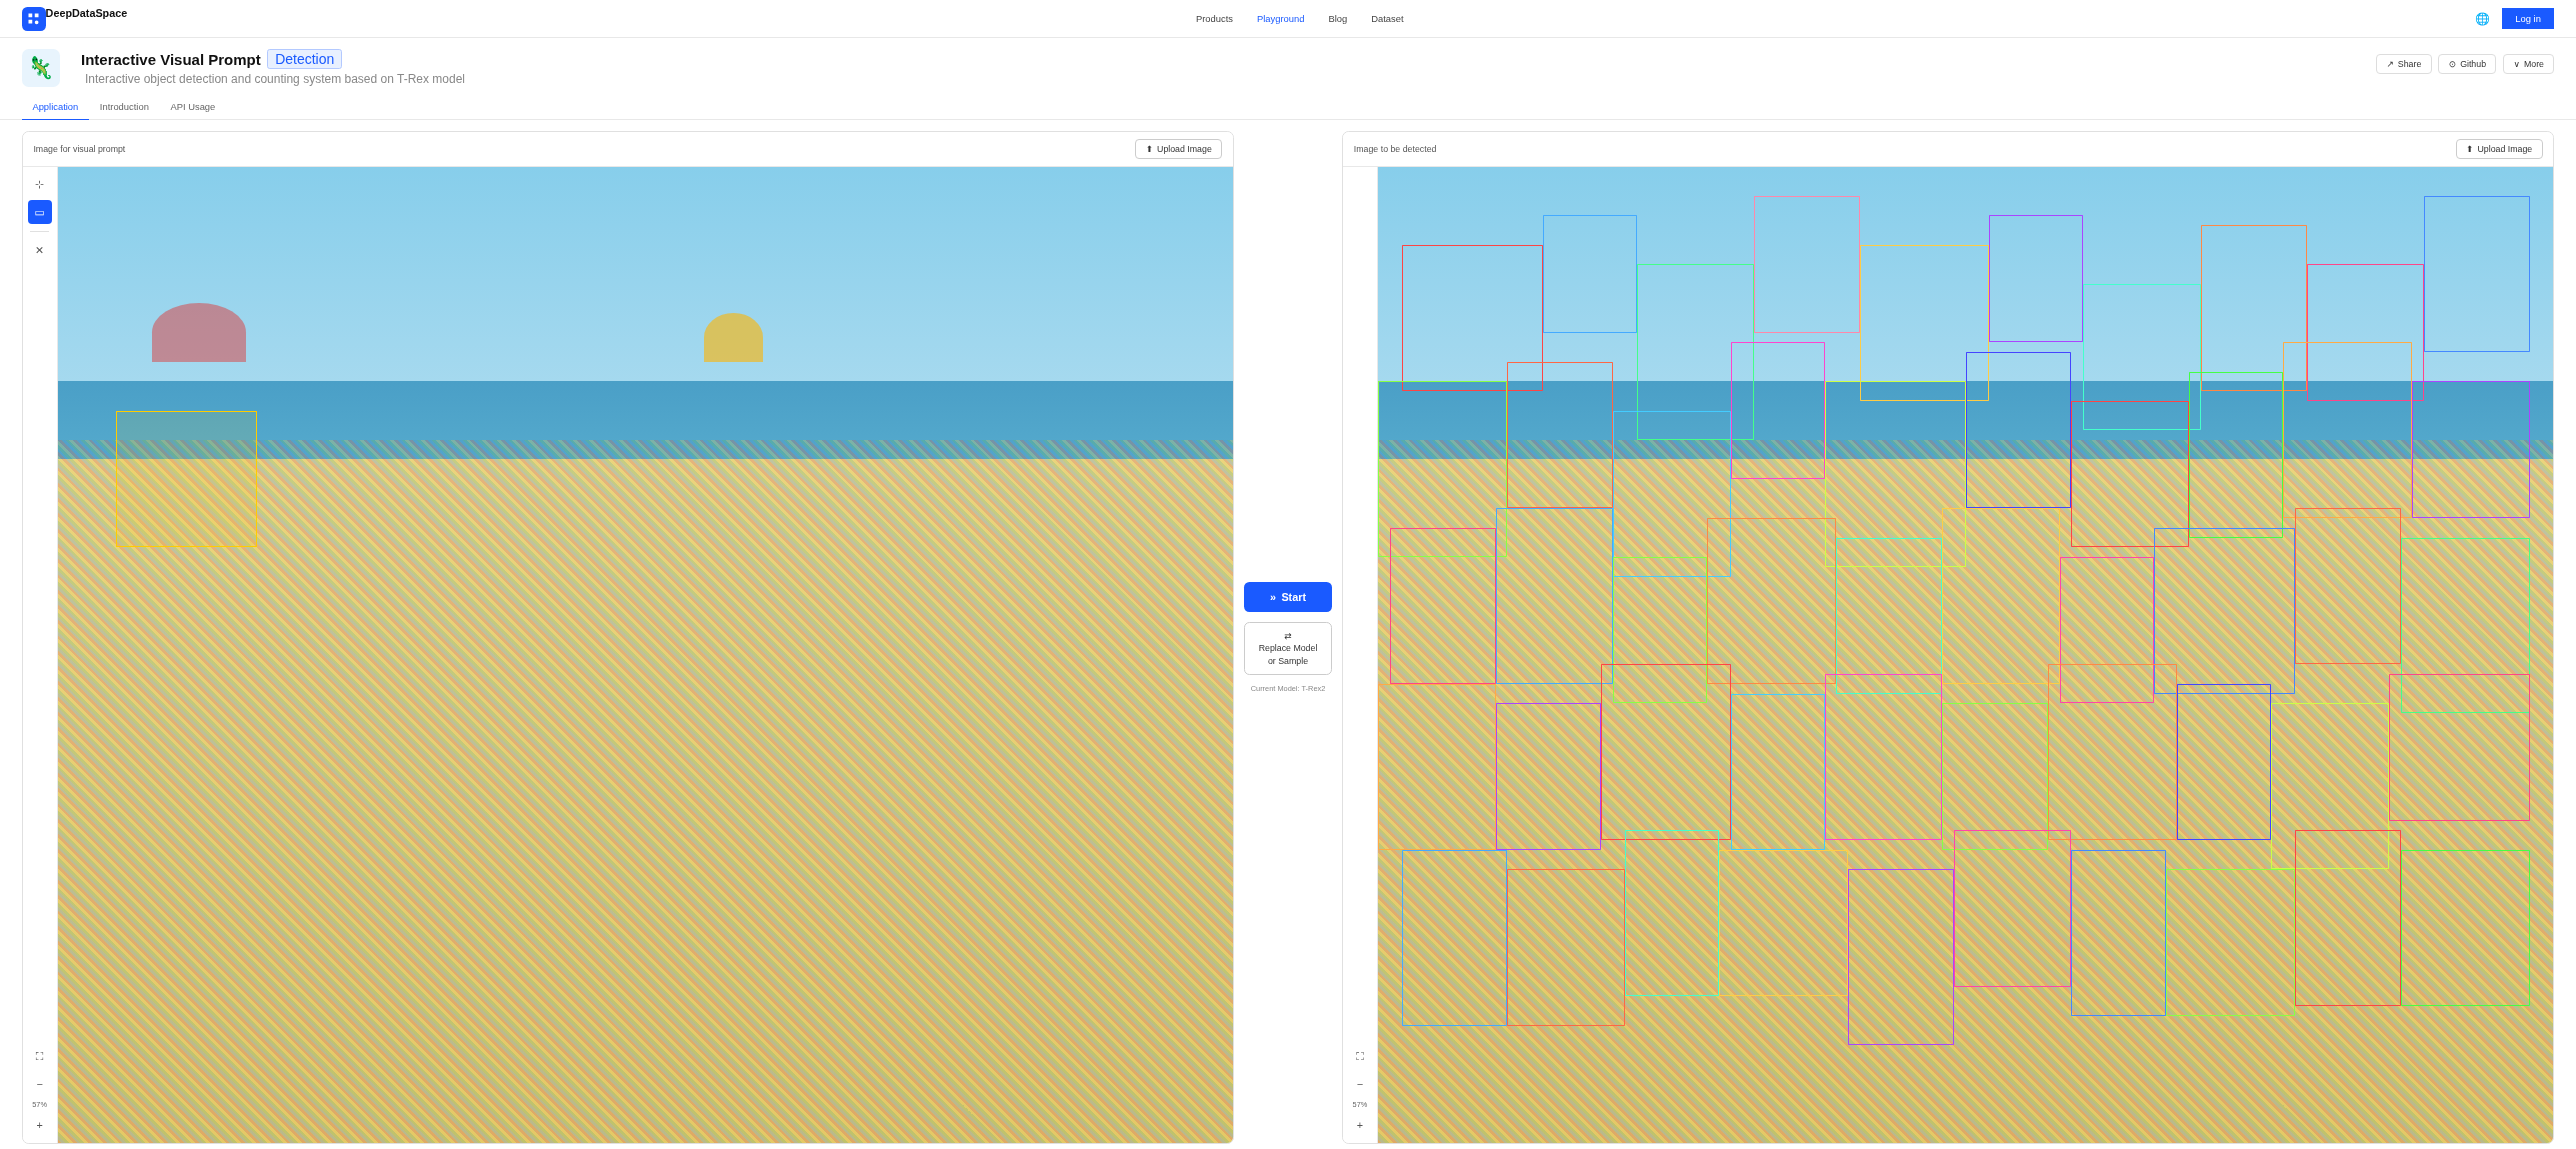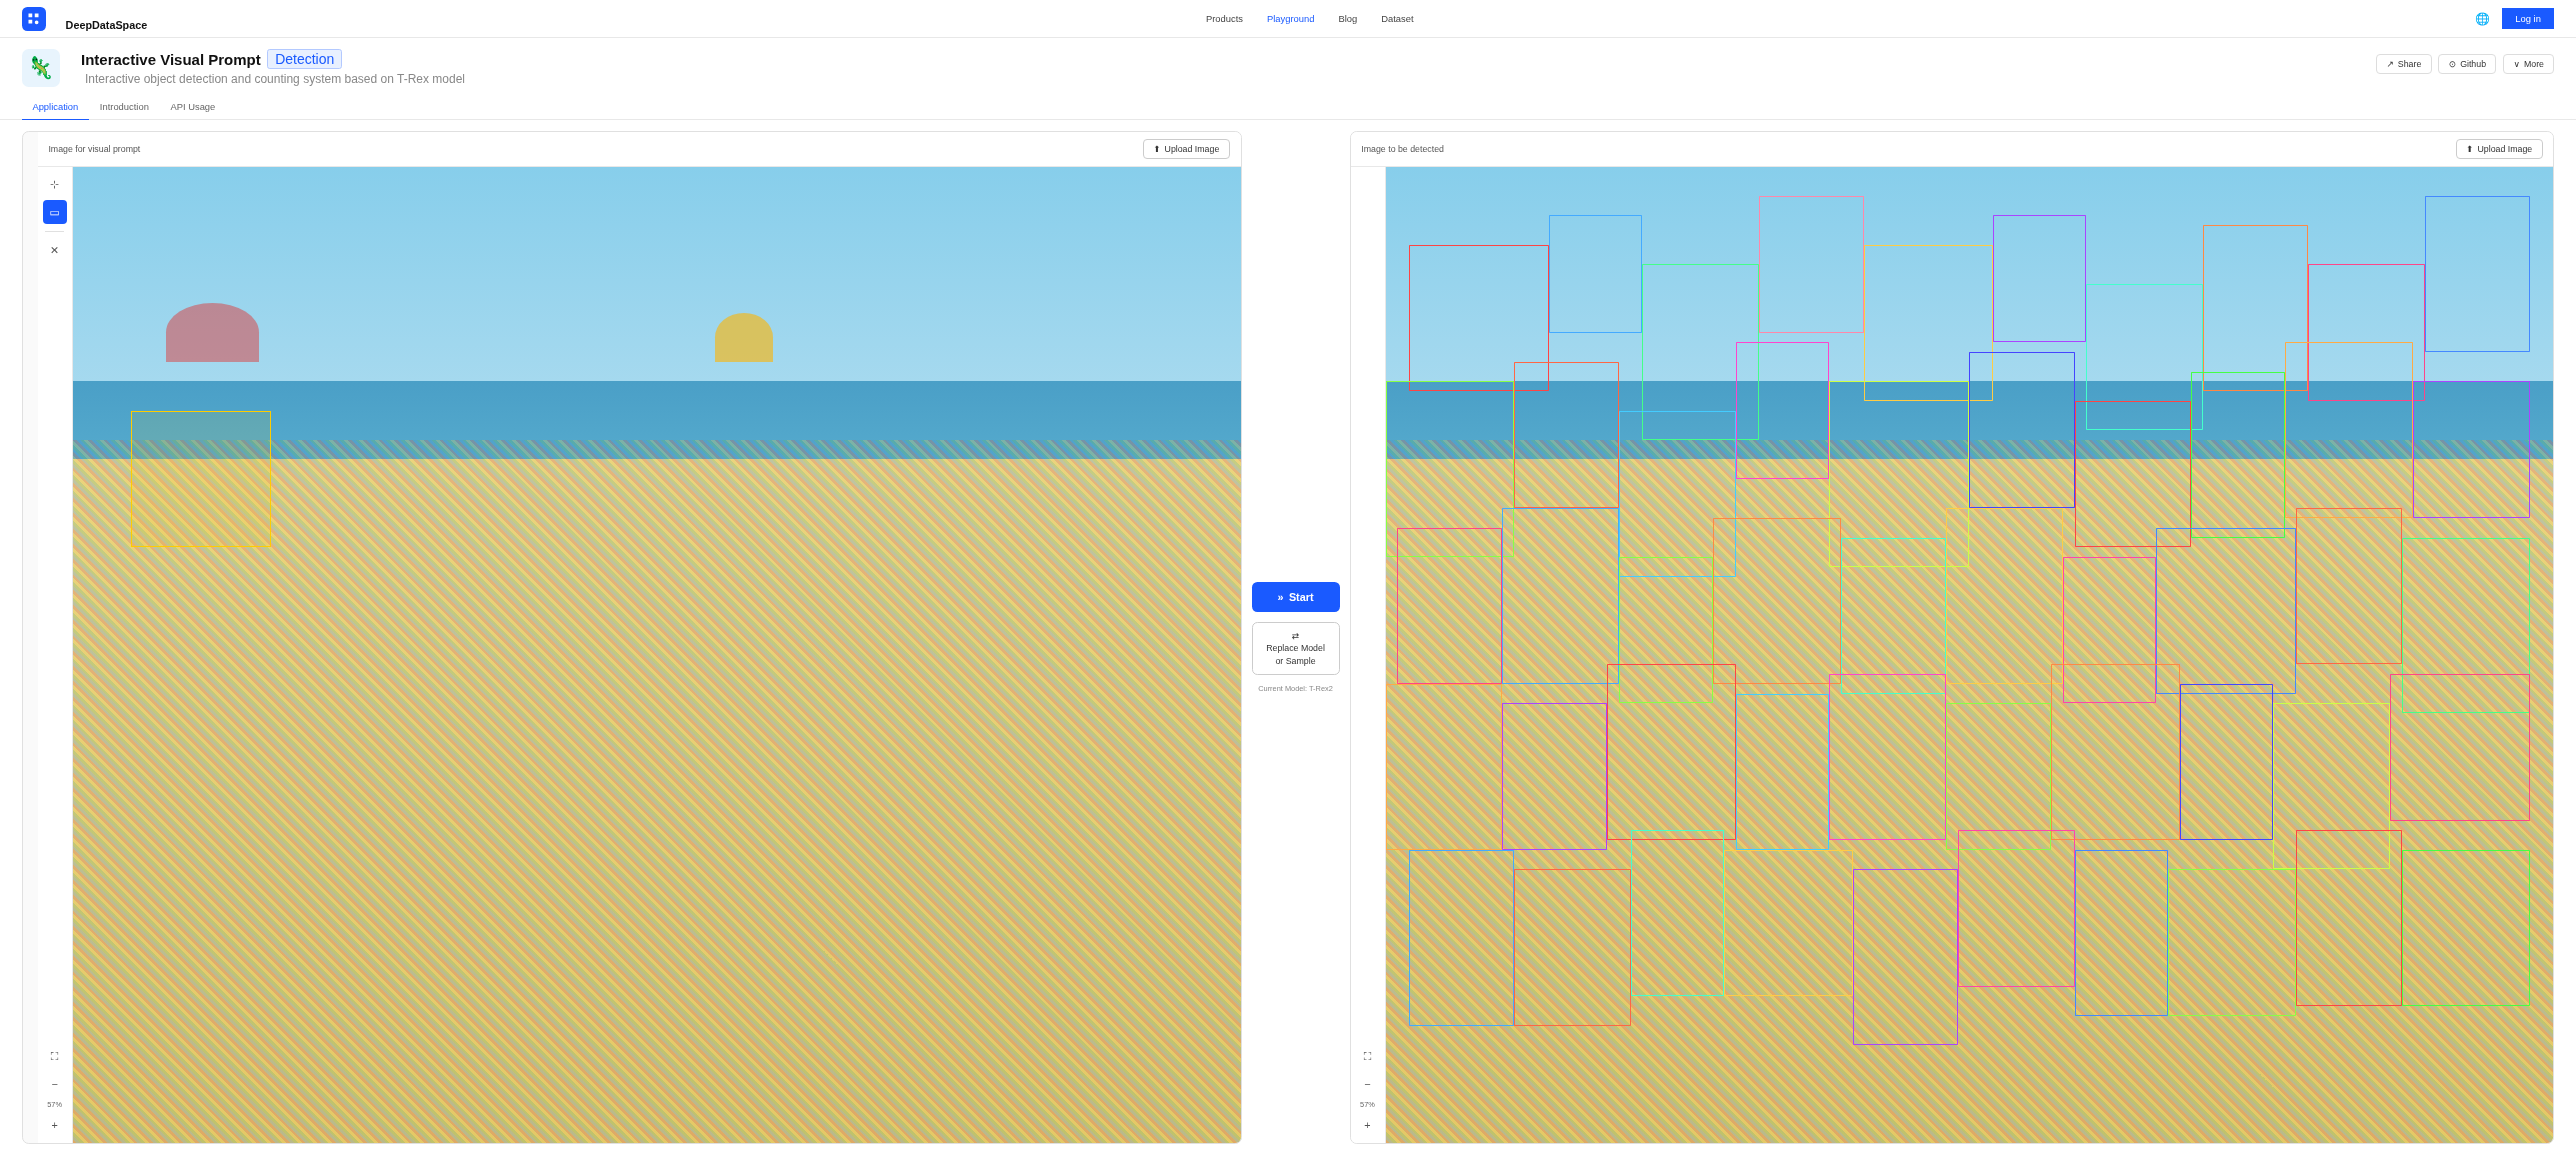--- a/index.html
+++ b/index.html
@@ -4,21 +4,21 @@
   <style>
     * { box-sizing: border-box; margin: 0; padding: 0; }
     body { font-family: -apple-system, BlinkMacSystemFont, 'Segoe UI', sans-serif; background: #fff; color: #222; font-size: 9.4px; }
 
     
     .navbar {
       display: flex; align-items: center; justify-content: space-between;
       padding: 0 21.6px; height: 38px; border-bottom: 0.7px solid #e8e8e8;
       position: sticky; top: 0; background: #fff; z-index: 100;
     }
-    .navbar-left { display: flex; align-items: flex-end; gap: 20px; }
+    .navbar-left { display: flex; align-items: flex-start; gap: 0; }
     .logo-icon {
       width: 24px; height: 24px; background: #1a5aff; border-radius: 5.4px;
       display: flex; align-items: center; justify-content: center;
     }
     .logo-icon svg { width: 15px; height: 15px; fill: #fff; }
     .brand-name { font-weight: 700; font-size: 10.8px; color: #111; }
     .nav-links { display: flex; gap: 24px; align-items: center; }
     .nav-link { font-size: 9.4px; color: #444; text-decoration: none; cursor: pointer; }
     .nav-link.active { color: #1a5aff; font-weight: 500; }
     .navbar-right { display: flex; align-items: center; gap: 8px; }
@@ -199,21 +199,21 @@
 </div>
 
 <div class="tabs">
   <div class="tab active">Application</div>
   <div class="tab">Introduction</div>
   <div class="tab">API Usage</div>
 </div>
 
 <div class="main-content">
 
-  <div class="panel" style="display:flex;flex-direction:column;padding-left:15px;">
+  <div class="panel" style="display:flex;flex-direction:column;">
     <div class="panel-header">
       <span class="panel-title">Image for visual prompt</span>
       <button class="upload-btn">
         <span>⬆</span>
         <span>Upload Image</span>
       </button>
     </div>
     <div style="display:flex;flex:1;overflow:hidden;">
 
       <div class="left-toolbar">

